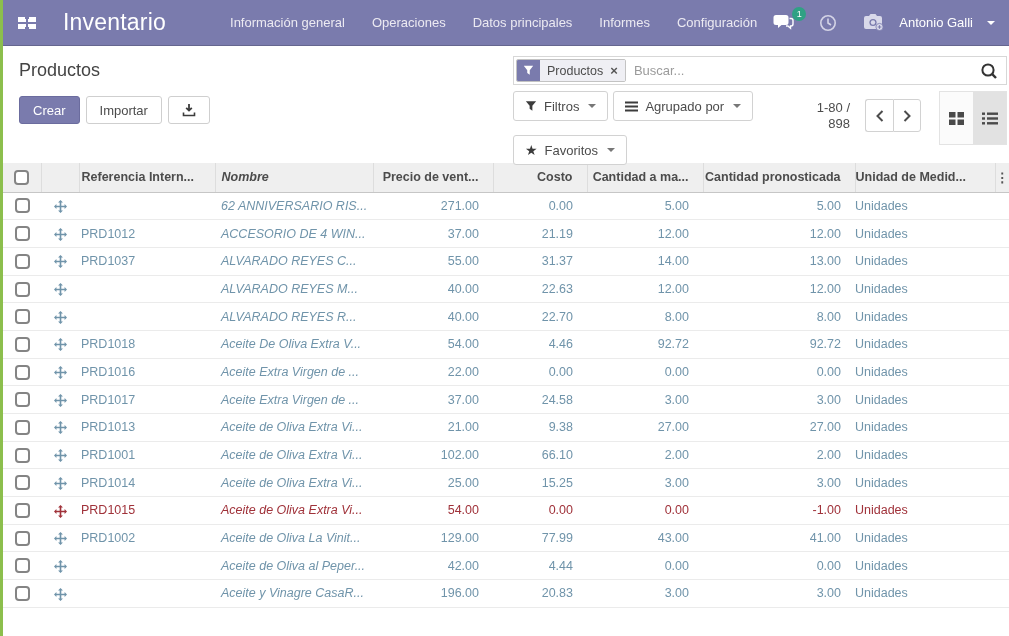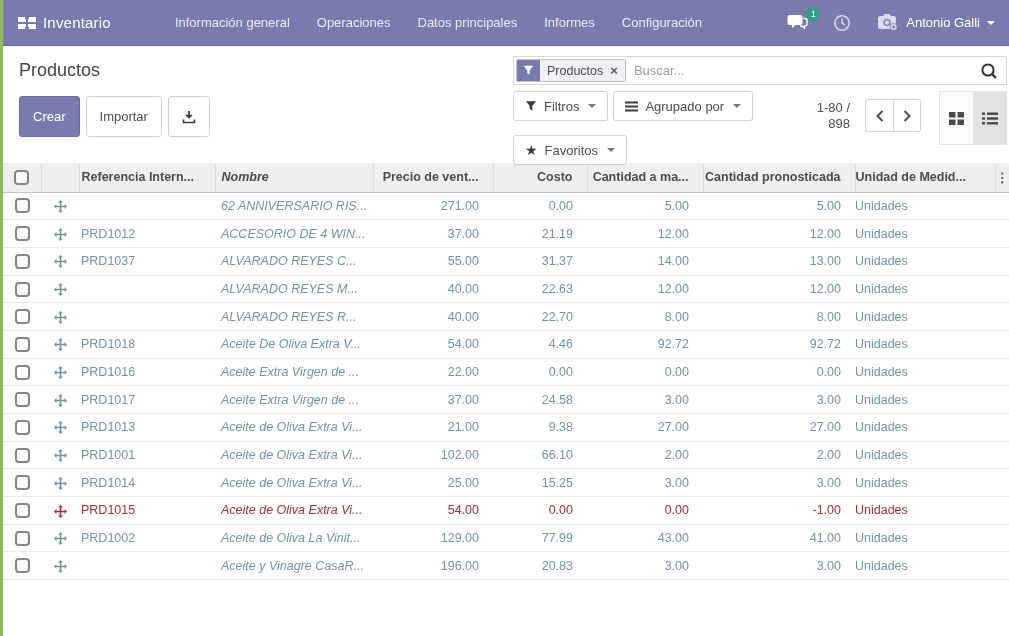--- a/index.html
+++ b/index.html
@@ -8,39 +8,39 @@
     width:1009px; height:636px; position:relative; overflow:hidden;
     background:#fff; font-family:"Liberation Sans", sans-serif;
     border-left:3px solid #8cbf4d;
   }
   
   .topbar{
     height:46px; background:#7a7bad; border-bottom:1px solid #65668f;
     display:flex; align-items:center; padding:0 14px; color:#fff;
   }
   .apps-btn{ width:26px; height:20px; display:flex; align-items:center; cursor:pointer; }
-  .brand{ font-size:15px; letter-spacing:0.2px; }
+  .brand{ font-size:23px; margin-left:20px; letter-spacing:0.2px; }
   .topnav{ display:flex; gap:27px; margin-left:64px; font-size:13px; color:#eceaf2; }
   .topnav span{ cursor:pointer; white-space:nowrap; }
   .top-right{ margin-left:auto; display:flex; align-items:center; gap:24px; }
   .icon-wrap{ position:relative; display:flex; align-items:center; cursor:pointer; }
   .badge{
     position:absolute; top:-7px; right:-11px; min-width:14px; height:14px;
     background:#2fa184; color:#fff; font-size:9px; line-height:14px;
     text-align:center; border-radius:50%; padding:0 3px;
   }
-  .username{ font-size:13px; color:#fff; display:flex; align-items:center; gap:7px; cursor:pointer; }
+  .username{ font-size:13px; color:#fff; display:flex; align-items:center; gap:14px; cursor:pointer; }
   .caret{ display:inline-block; width:0; height:0; border-left:4px solid transparent;
     border-right:4px solid transparent; border-top:4px solid currentColor; }
   
   .cpanel{ position:relative; height:117px; padding:10px 16px 4px 16px; }
   .page-title{ font-size:18px; color:#444; margin-top:4px; }
   .btn-row{ display:flex; gap:6px; margin-top:15px; }
   .btn{
-    height:41px; border:1px solid #cfcfcf; background:#fff; color:#4c4c4c;
+    height:28px; border:1px solid #cfcfcf; background:#fff; color:#4c4c4c;
     font-size:13px; border-radius:3px; padding:0 13px; display:flex;
     align-items:center; gap:6px; cursor:pointer; font-family:inherit;
   }
   .btn.primary{ background:#7a7bad; border-color:#6b6c9e; color:#fff; }
   
   .cp-right{ position:absolute; left:510px; right:2px; top:10px; }
   .searchbox{
     height:29px; border:1px solid #d7d7d7; background:#fff; display:flex;
     align-items:center; padding:2px 8px 2px 2px;
   }
@@ -463,20 +463,34 @@
           <td class="num">41.00</td>
           <td class="c-uom">Unidades</td>
           <td></td>
         </tr>
         <tr class="">
           <td class="c-check"><span class="cb"></span></td>
           <td class="c-handle"><span class="handle"><svg width="13" height="13" viewBox="0 0 16 16">
                 <path fill="currentColor" d="M8 0 L11 3 H9 V7 H13 V5 L16 8 L13 11 V9 H9 V13 H11 L8 16 L5 13 H7 V9 H3 V11 L0 8 L3 5 V7 H7 V3 H5 Z"></path>
               </svg></span></td>
           <td class="c-ref"></td>
+          <td class="c-name">Aceite de Oliva al Peper...</td>
+          <td class="num">42.00</td>
+          <td class="num">4.44</td>
+          <td class="num">0.00</td>
+          <td class="num">0.00</td>
+          <td class="c-uom">Unidades</td>
+          <td></td>
+        </tr>
+        <tr class="">
+          <td class="c-check"><span class="cb"></span></td>
+          <td class="c-handle"><span class="handle"><svg width="13" height="13" viewBox="0 0 16 16">
+                <path fill="currentColor" d="M8 0 L11 3 H9 V7 H13 V5 L16 8 L13 11 V9 H9 V13 H11 L8 16 L5 13 H7 V9 H3 V11 L0 8 L3 5 V7 H7 V3 H5 Z"></path>
+              </svg></span></td>
+          <td class="c-ref"></td>
           <td class="c-name">Aceite y Vinagre CasaR...</td>
           <td class="num">196.00</td>
           <td class="num">20.83</td>
           <td class="num">3.00</td>
           <td class="num">3.00</td>
           <td class="c-uom">Unidades</td>
           <td></td>
         </tr>
       </tbody>
   </table>

